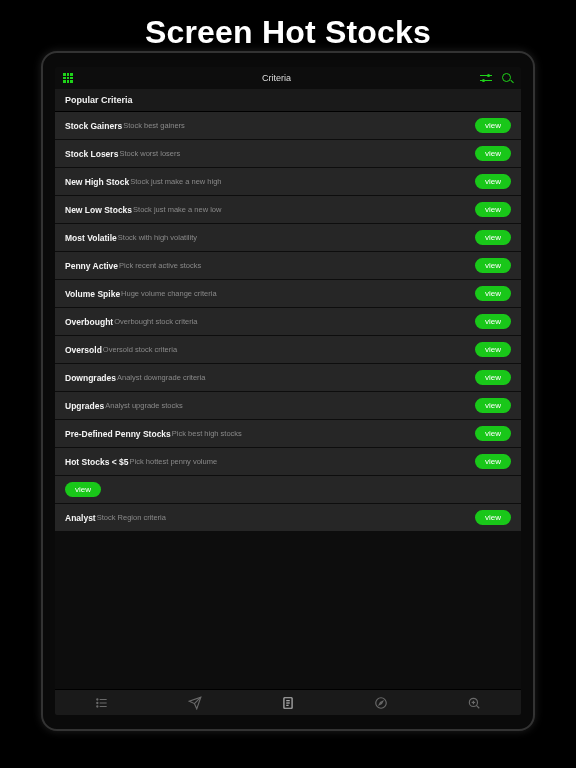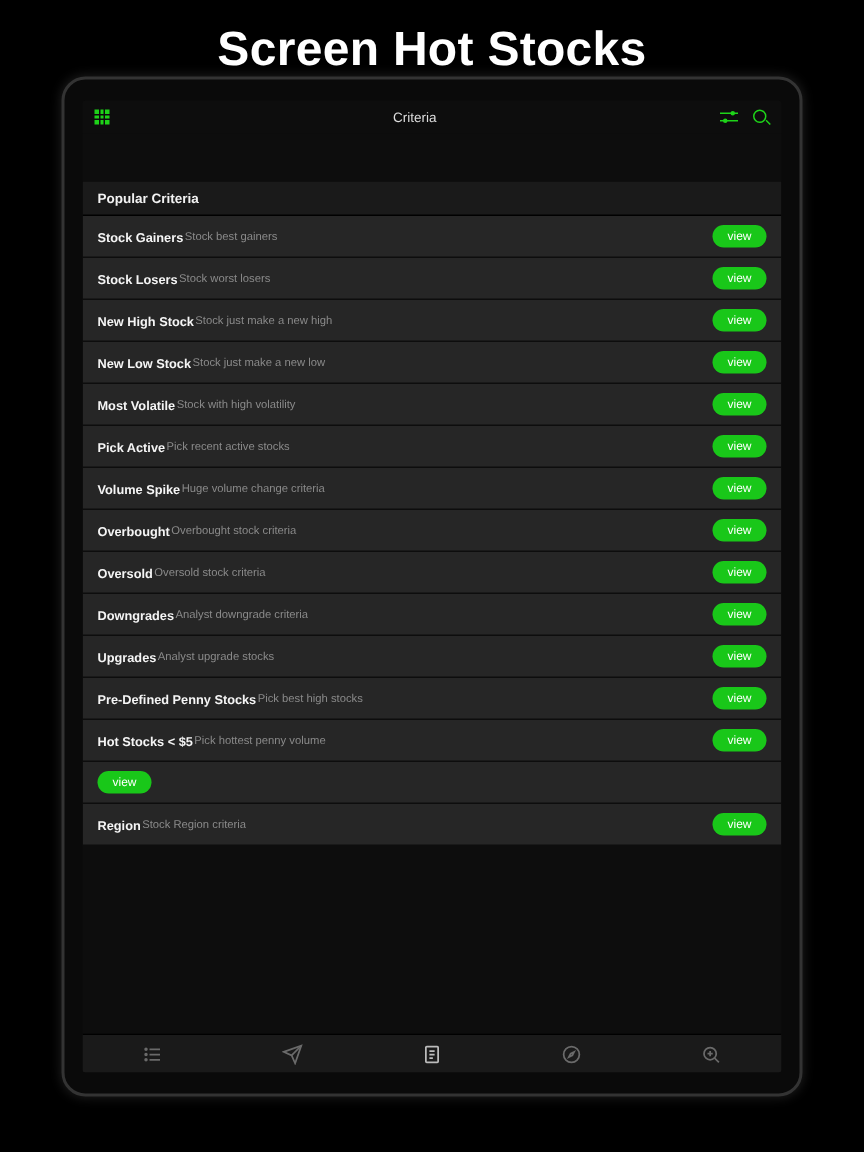--- a/index.html
+++ b/index.html
@@ -1,20 +1,20 @@
 <!DOCTYPE html>
 <html><head>
 <meta charset="utf-8">
 <style>
   * { margin: 0; padding: 0; box-sizing: border-box; }
   html, body { width: 576px; height: 768px; background: #000; font-family: -apple-system, Helvetica, Arial, sans-serif; overflow: hidden; }
   .page { width: 576px; height: 768px; background: #000; display: flex; flex-direction: column; align-items: center; }
   .headline { color: #fff; font-size: 32px; font-weight: 700; margin-top: 14px; letter-spacing: 0.2px; }
   .device { width: 494px; height: 680px; background: #0a0a0a; border: 2px solid #333; border-radius: 16px; padding: 14px 12px; box-shadow: 0 0 8px rgba(80,80,80,0.4); display: flex; flex-direction: column; }
-  .screen { flex: 1; background: #0d0d0d; border-radius: 2px; display: flex; flex-direction: column; overflow: hidden; gap: 32px; }
+  .screen { flex: 1; background: #0d0d0d; border-radius: 2px; display: flex; flex-direction: column; overflow: hidden; }
   .topbar { height: 22px; display: flex; align-items: center; justify-content: space-between; padding: 0 8px; background: #0d0d0d; }
   .topbar-left, .topbar-right { display: flex; align-items: center; gap: 10px; }
   .topbar-title { color: #ddd; font-size: 9px; font-weight: 500; }
   .grid-icon { width: 10px; height: 10px; display: grid; grid-template: repeat(3,1fr)/repeat(3,1fr); gap: 1px; }
   .grid-icon span { background: #1ed319; }
   .sliders-icon { width: 12px; height: 10px; position: relative; }
   .sliders-icon::before, .sliders-icon::after { content:""; position:absolute; left:0; right:0; height:1px; background:#1ed319; }
   .sliders-icon::before { top:2px; }
   .sliders-icon::after { top:7px; }
   .sliders-icon i { position:absolute; width:3px; height:3px; background:#1ed319; border-radius:50%; }
@@ -88,35 +88,35 @@
           </div>
           <div class="row">
             <div class="row-text">
               <div class="row-title">New High Stock</div>
               <div class="row-desc">Stock just make a new high</div>
             </div>
             <button class="view-btn">view</button>
           </div>
           <div class="row">
             <div class="row-text">
-              <div class="row-title">New Low Stock</div>
+              <div class="row-title">New Low Stocks</div>
               <div class="row-desc">Stock just make a new low</div>
             </div>
             <button class="view-btn">view</button>
           </div>
           <div class="row">
             <div class="row-text">
               <div class="row-title">Most Volatile</div>
               <div class="row-desc">Stock with high volatility</div>
             </div>
             <button class="view-btn">view</button>
           </div>
           <div class="row">
             <div class="row-text">
-              <div class="row-title">Pick Active</div>
+              <div class="row-title">Penny Active</div>
               <div class="row-desc">Pick recent active stocks</div>
             </div>
             <button class="view-btn">view</button>
           </div>
           <div class="row">
             <div class="row-text">
               <div class="row-title">Volume Spike</div>
               <div class="row-desc">Huge volume change criteria</div>
             </div>
             <button class="view-btn">view</button>
@@ -161,21 +161,21 @@
               <div class="row-title">Hot Stocks &lt; $5</div>
               <div class="row-desc">Pick hottest penny volume</div>
             </div>
             <button class="view-btn">view</button>
           </div>
           <div class="row">
             <button class="view-btn">view</button>
           </div>
           <div class="row">
             <div class="row-text">
-              <div class="row-title">Region</div>
+              <div class="row-title">Analyst</div>
               <div class="row-desc">Stock Region criteria</div>
             </div>
             <button class="view-btn">view</button>
           </div>
         </div>
 
       <div class="tabbar">
         <div class="tab">
           <svg viewBox="0 0 24 24" fill="none" stroke="currentColor" stroke-width="2">
               <line x1="8" y1="6" x2="20" y2="6"></line>

